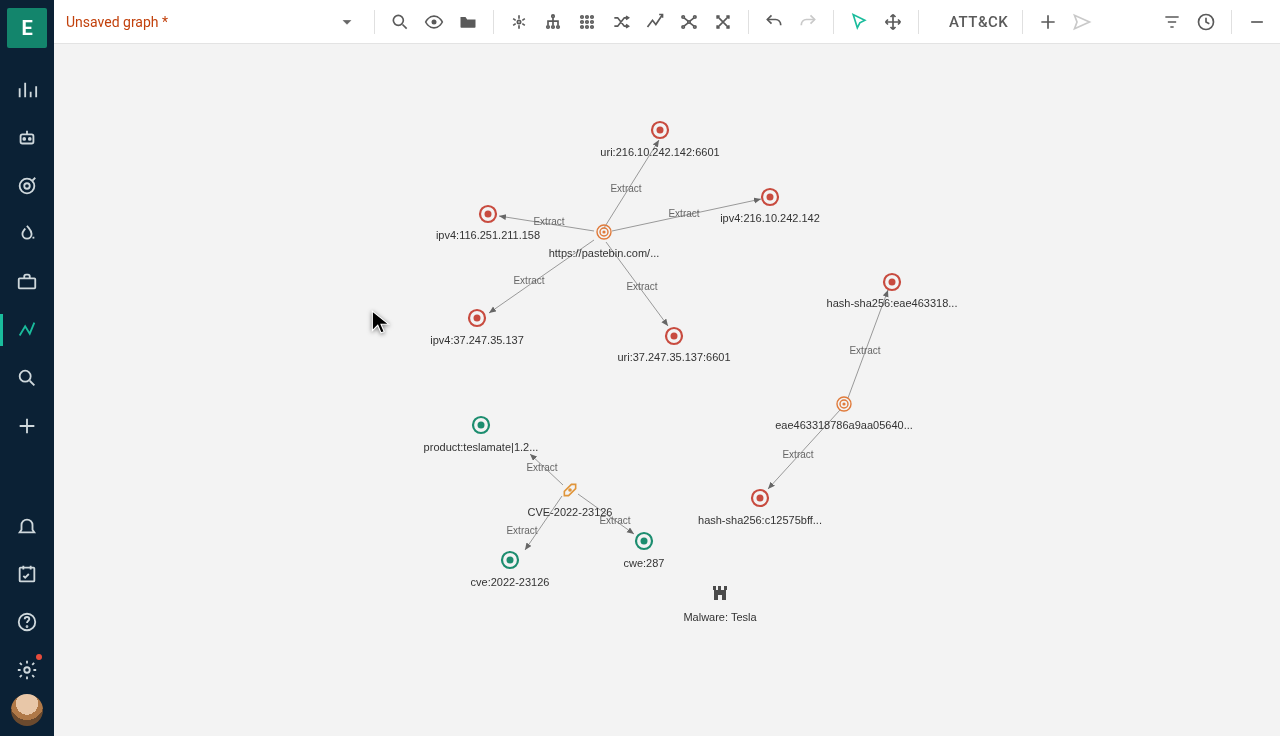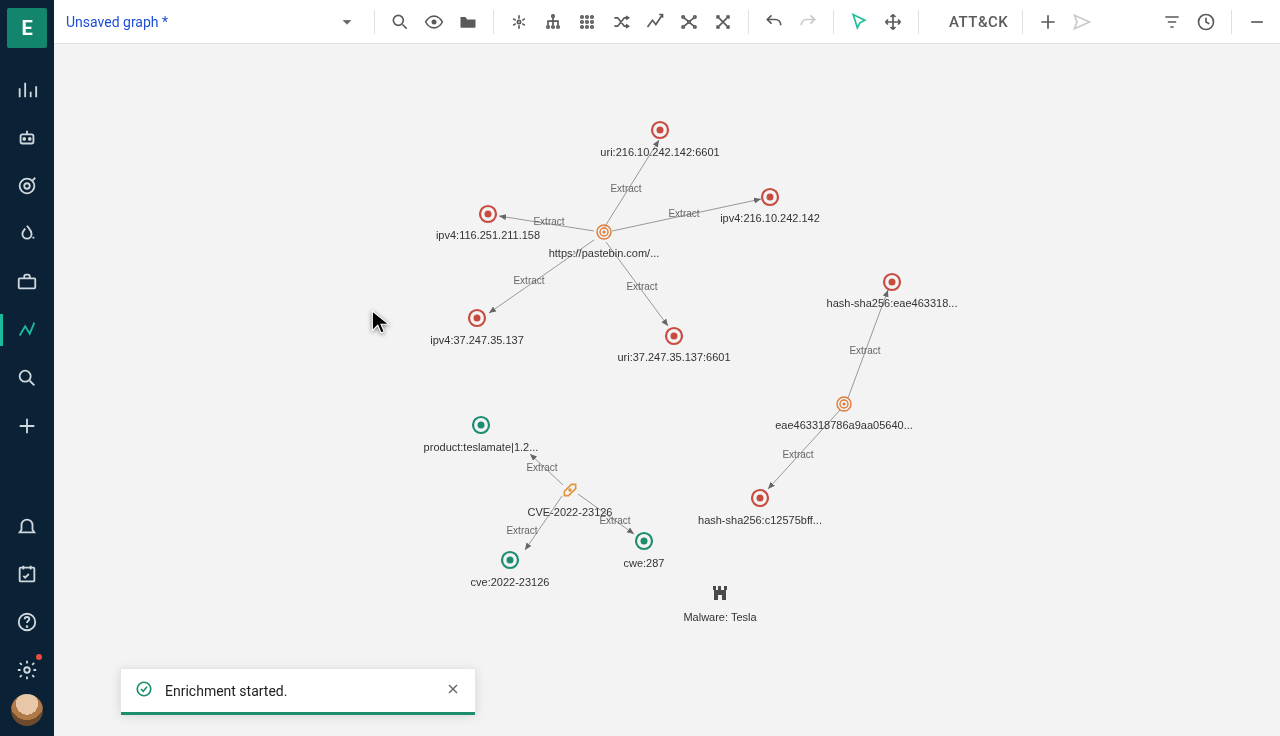--- a/index.html
+++ b/index.html
@@ -9,21 +9,21 @@
   .sidebar .logo { width: 40px; height: 40px; margin-top: 8px; background: #13856c; color: #fff; display: flex; align-items: center; justify-content: center; font-weight: 700; font-size: 20px; border-radius: 2px; }
   .sidebar .sb-item { width: 54px; height: 48px; display: flex; align-items: center; justify-content: center; position: relative; cursor: pointer; }
   .sidebar .sb-item svg { width: 22px; height: 22px; stroke: #cfd8dc; fill: none; stroke-width: 2; }
   .sidebar .sb-item.active::before { content:""; position:absolute; left:0; top:8px; bottom:8px; width:3px; background:#1abc9c; }
   .sidebar .spacer { flex: 1; }
   .sidebar .avatar { width: 32px; height: 32px; border-radius: 50%; background: radial-gradient(circle at 50% 30%, #e8c7a8 0 40%, #b07948 40% 60%, #6b4a2e 60%); margin-bottom: 10px; }
   .sidebar .dot { position:absolute; top:8px; right:12px; width:6px; height:6px; border-radius:50%; background:#e74c3c; }
   
   .topbar { position: absolute; left: 54px; right: 0; top: 0; height: 44px; background: #fff; border-bottom: 1px solid #e3e3e3; display: flex; align-items: center; padding: 0 6px 0 12px; }
   .topbar .title-wrap { display:flex; align-items:center; min-width: 300px; cursor:pointer; }
-  .topbar .title { font-size: 14px; color: #1d4ed8; }
+  .topbar .title { font-size: 14px; color: #c2410c; }
   .topbar .title-wrap svg { width:18px; height:18px; stroke:#666; fill:#666; margin-left: 170px; }
   .topbar .sep { width:1px; height:24px; background:#e0e0e0; margin:0 8px; }
   .topbar .tbtn { width:34px; height:34px; display:flex; align-items:center; justify-content:center; cursor:pointer; }
   .topbar .tbtn svg { width:20px; height:20px; stroke:#5a5a5a; fill:none; stroke-width:2; }
   .topbar .tbtn.filled svg { fill:#5a5a5a; stroke:none; }
   .topbar .tbtn.active svg { stroke:#1abc9c; fill:#1abc9c; }
   .topbar .tbtn.dim svg { stroke:#c9c9c9; }
   .topbar .atk { font-size:15px; color:#5a5a5a; letter-spacing:0.5px; cursor:pointer; padding:0 6px; font-weight:500;margin-left:16px; }
   .topbar .flex { flex:1; }
   
@@ -386,23 +386,13 @@
     <text class="nlabel" x="666" y="577">Malware: Tesla</text>
   </g>
 </svg>
 
   <div class="cursor">
     <svg viewBox="0 0 20 24">
         <path d="M2 2 L2 20 L7 15 L10 22 L13 21 L10 14 L17 14 Z" fill="#000" stroke="#fff" stroke-width="1"></path>
       </svg>
   </div>
 
-  <div class="toast">
-    <span class="ok"><svg viewBox="0 0 24 24">
-          <circle cx="12" cy="12" r="9"></circle>
-          <path d="M8 12l3 3 5-6"></path>
-        </svg></span>
-    <span class="msg">Enrichment started.</span>
-    <span class="close"><svg viewBox="0 0 24 24">
-          <path d="M6 6l12 12M18 6L6 18"></path>
-        </svg></span>
-  </div>
 </div>
 
 </body></html>

